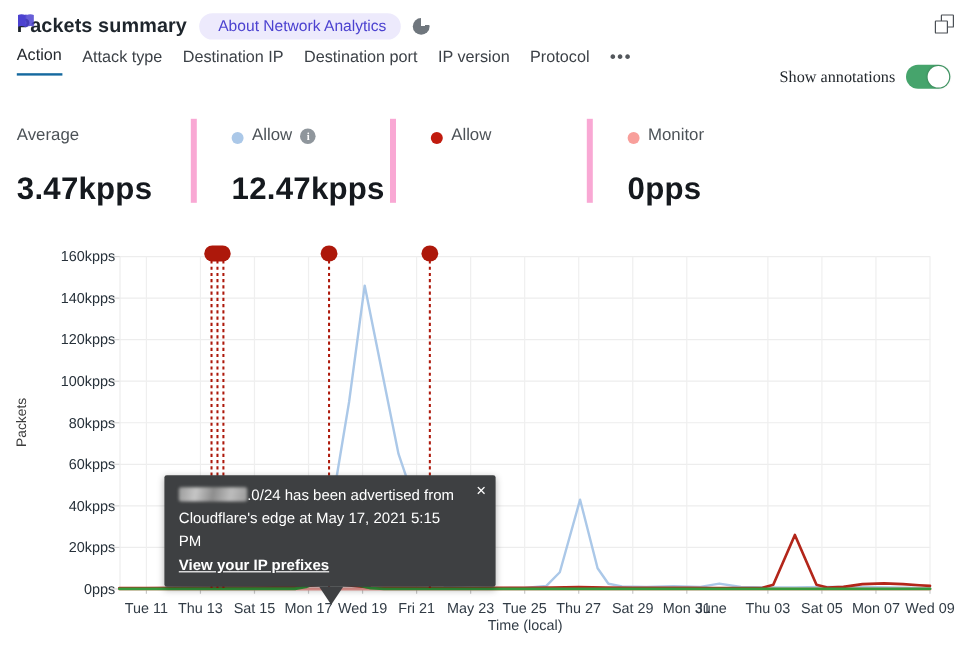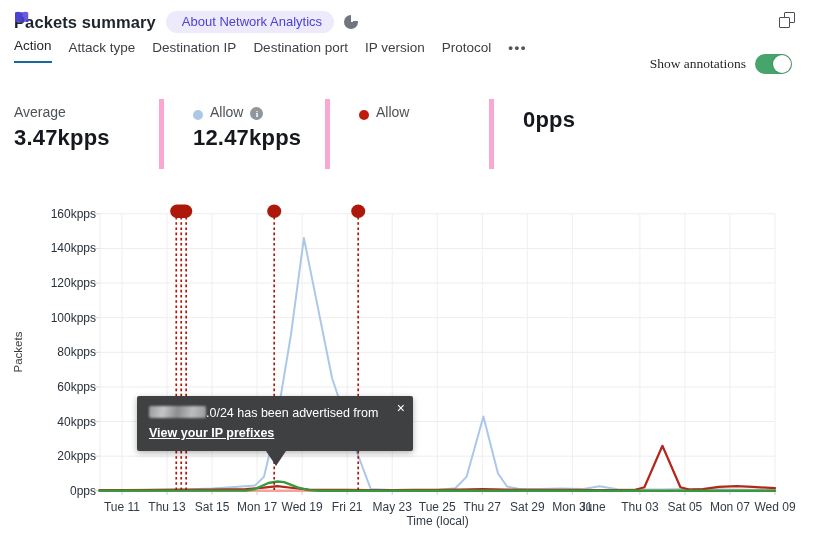--- a/index.html
+++ b/index.html
@@ -31,21 +31,21 @@
   
   .stats { position:absolute; left:0; top:99px; width:816px; height:70px; display:flex; }
   .stat { padding:3px 0 0 14px; }
   .stat + .stat { border-left:5px solid #f9a8d4;padding-left:29px; }
   .s0{width:159px;} .s1{width:166px;} .s2{width:164px;} .s3{width:162px;} .s4{width:160px;}
   .stat-lbl { display:flex; align-items:flex-end; gap:7px; font-size:14px; color:#4c5257; height:18px; }
   .dot { width:10px; height:10px; border-radius:50%; display:inline-block; }
   .info-icon { width:13px; height:13px; border-radius:50%; background:#8f969c; color:#fff; font-size:9px; font-weight:700;
                display:inline-flex; align-items:center; justify-content:center; font-family:"Liberation Serif",serif; }
   .info-icon::after { content:"i"; }
-  .stat-val { font-size:22px; font-weight:700; color:#15191e; margin-top:5px; letter-spacing:.2px; }
+  .stat-val { font-size:26px; font-weight:700; color:#15191e; margin-top:22px; letter-spacing:.2px; }
 
   
   svg { position:absolute; left:0; top:0; z-index:1; pointer-events:none; font-family:"Liberation Sans",sans-serif; }
 
   
   .tooltip { position:absolute; left:137px; top:396px; width:276px; z-index:3; background:#3e4042; color:#fff;
              font-size:12.5px; line-height:1.52; padding:8px 26px 8px 12px; border-radius:2px;
              box-shadow:0 2px 6px rgba(0,0,0,.3); }
   .tooltip .caret { position:absolute; left:129px; top:100%; width:0; height:0;
                     border:10px solid transparent; border-top:15px solid #3e4042; border-bottom:none; }
@@ -108,20 +108,24 @@
       </div>
     <div class="stat-val">12.47kpps</div>
   </div>
   <div class="stat s2">
     <div class="stat-lbl">
         <span class="dot" style="background: rgb(193, 27, 14);"></span>
         <span>Allow</span>
       </div>
   </div>
   <div class="stat s4">
+    <div class="stat-lbl">
+        <span class="dot" style="background: rgb(248, 159, 155);"></span>
+        <span>Monitor</span>
+      </div>
     <div class="stat-val">0pps</div>
   </div>
 </div>
 
 <svg id="chart-svg" width="816" height="545" viewBox="0 0 816 545">
     <line x1="100" y1="213.8" x2="775.2" y2="213.8" stroke="#ededed" stroke-width="1"></line>
     <line x1="89" y1="213.8" x2="100" y2="213.8" stroke="#d8d8d8" stroke-width="1"></line>
     <text x="96" y="217.8" text-anchor="end" font-size="12" fill="#27313a">160kpps</text>
     <line x1="100" y1="248.425" x2="775.2" y2="248.425" stroke="#ededed" stroke-width="1"></line>
     <line x1="89" y1="248.425" x2="100" y2="248.425" stroke="#d8d8d8" stroke-width="1"></line>
@@ -205,16 +209,17 @@
     <line x1="186.17345" y1="217" x2="186.17345" y2="490.8" stroke="#ad180b" stroke-width="1.7" stroke-dasharray="2.6 2.6"></line>
     <rect x="170.21971" y="204.5" width="22" height="13.5" rx="6.7" fill="#ad180b"></rect>
     <line x1="274.21492" y1="217" x2="274.21492" y2="490.8" stroke="#ad180b" stroke-width="1.7" stroke-dasharray="2.6 2.6"></line>
     <ellipse cx="274.21492" cy="211.2" rx="7" ry="6.7" fill="#ad180b"></ellipse>
     <line x1="358.20333" y1="217" x2="358.20333" y2="490.8" stroke="#ad180b" stroke-width="1.7" stroke-dasharray="2.6 2.6"></line>
     <ellipse cx="358.20333" cy="211.2" rx="7" ry="6.7" fill="#ad180b"></ellipse>
   </svg>
 
 <div class="tooltip">
   <div><span class="redact"></span><span>.0/24 has been advertised from</span></div>
+  <div>Cloudflare's edge at May 17, 2021 5:15 PM</div>
   <span class="tt-link">View your IP prefixes</span>
   <span class="tt-close">×</span>
   <span class="caret"></span>
 </div>
 
 </body></html>

